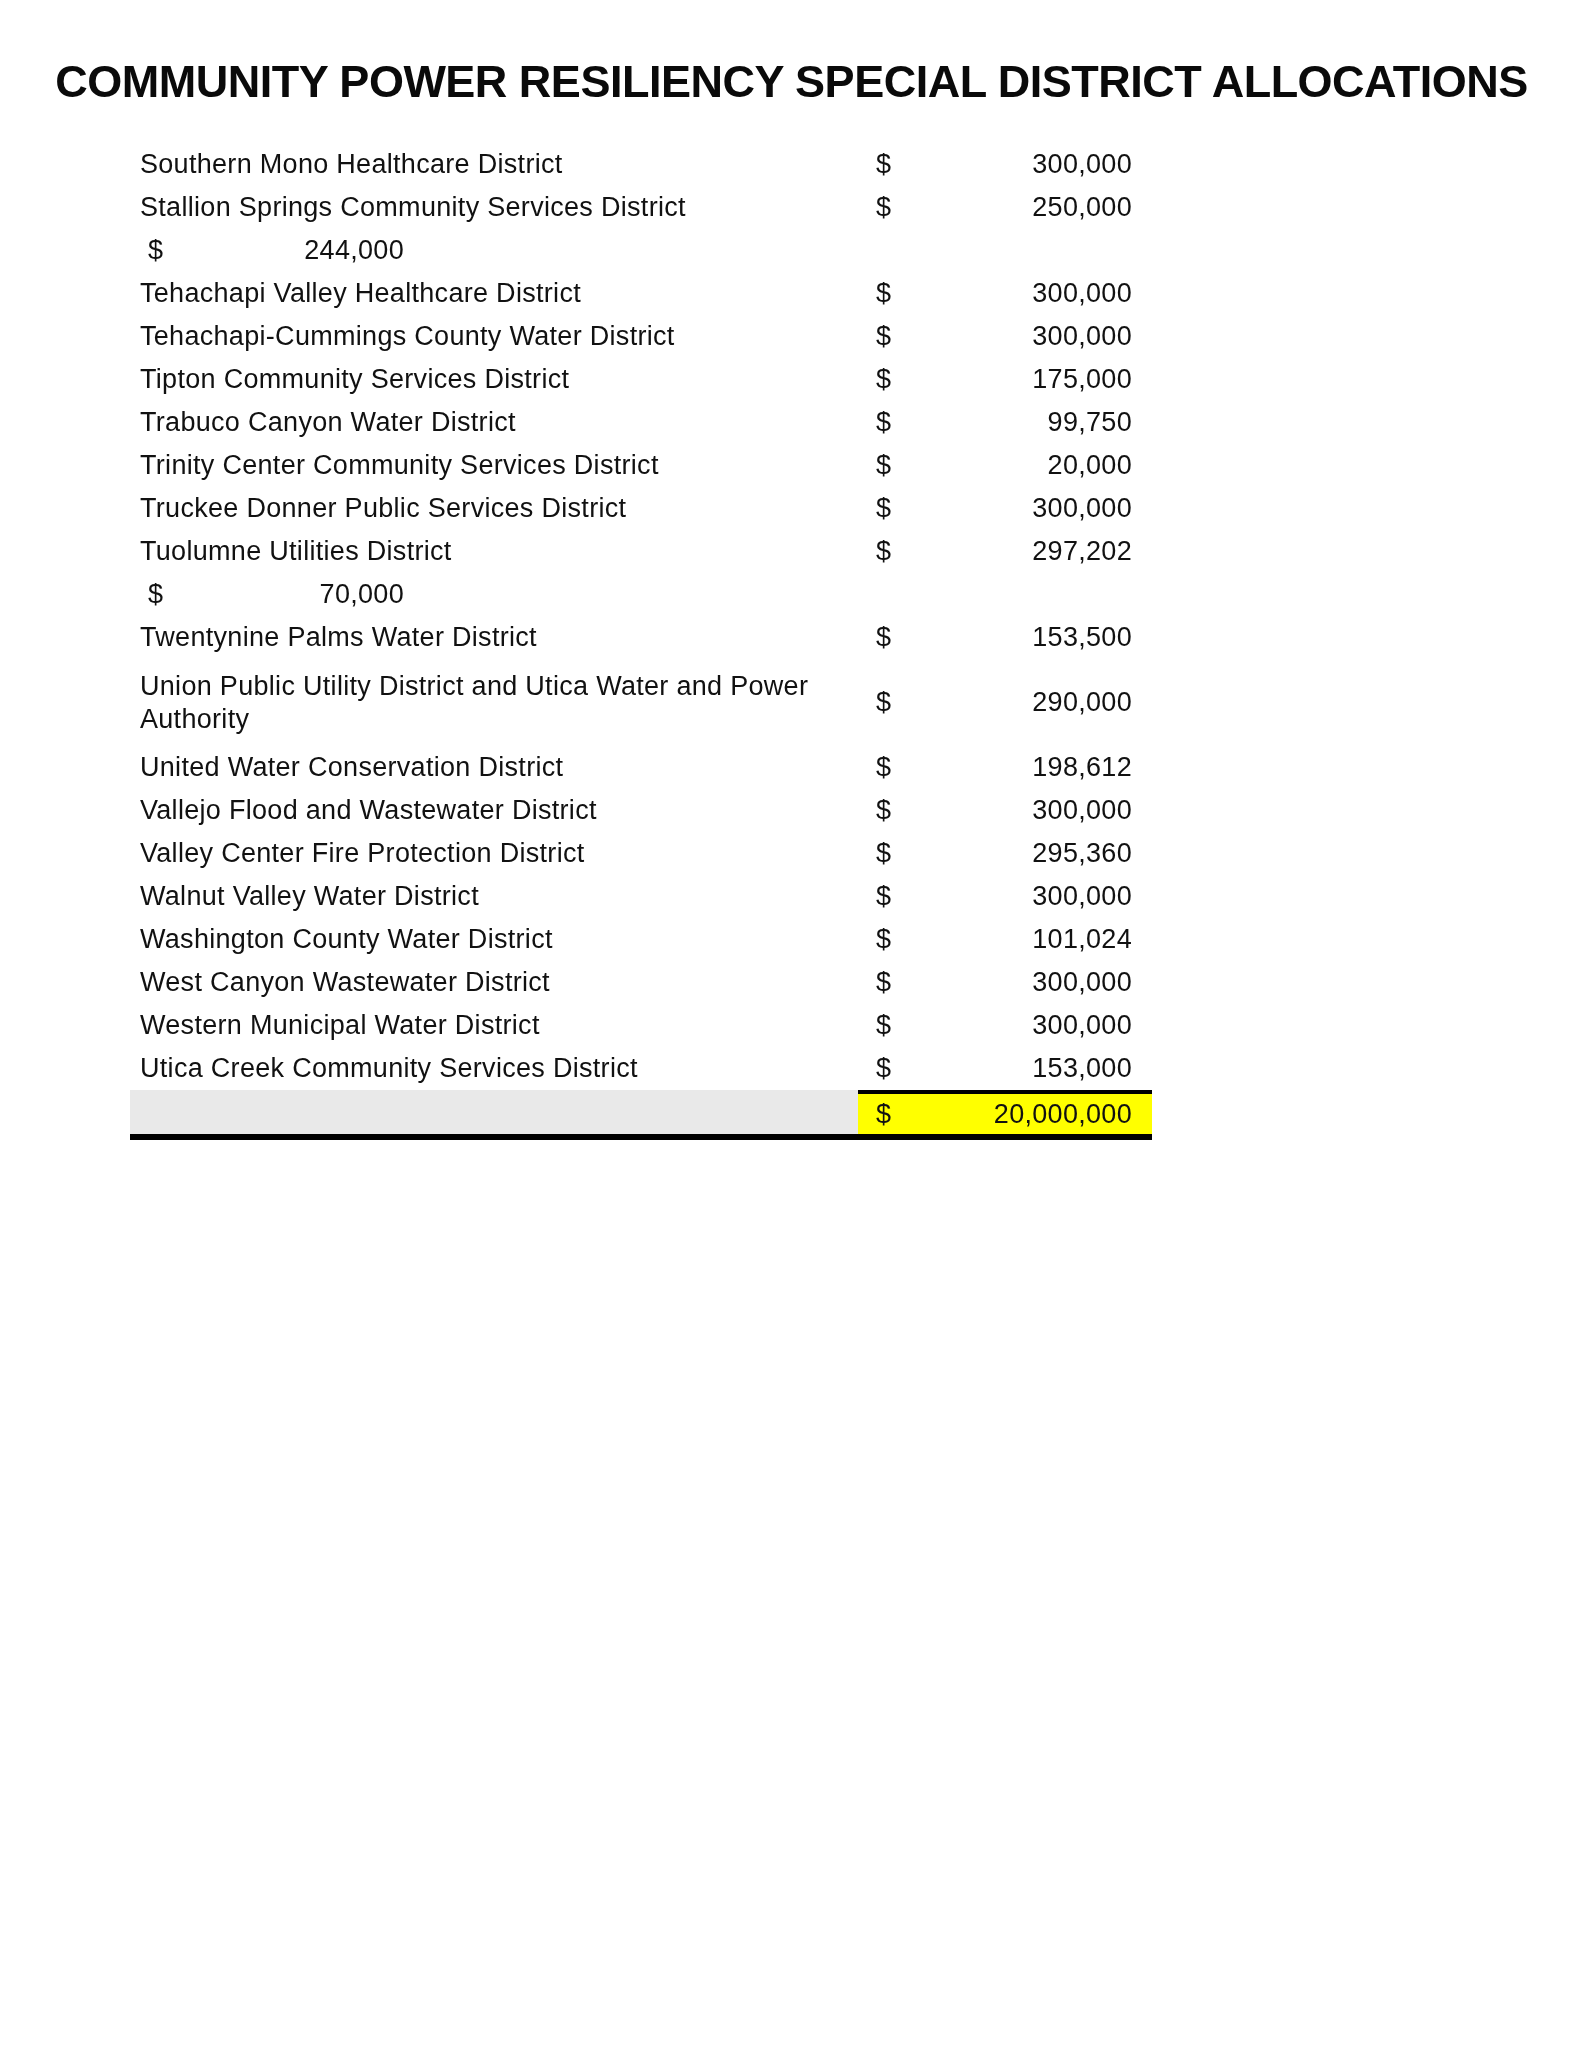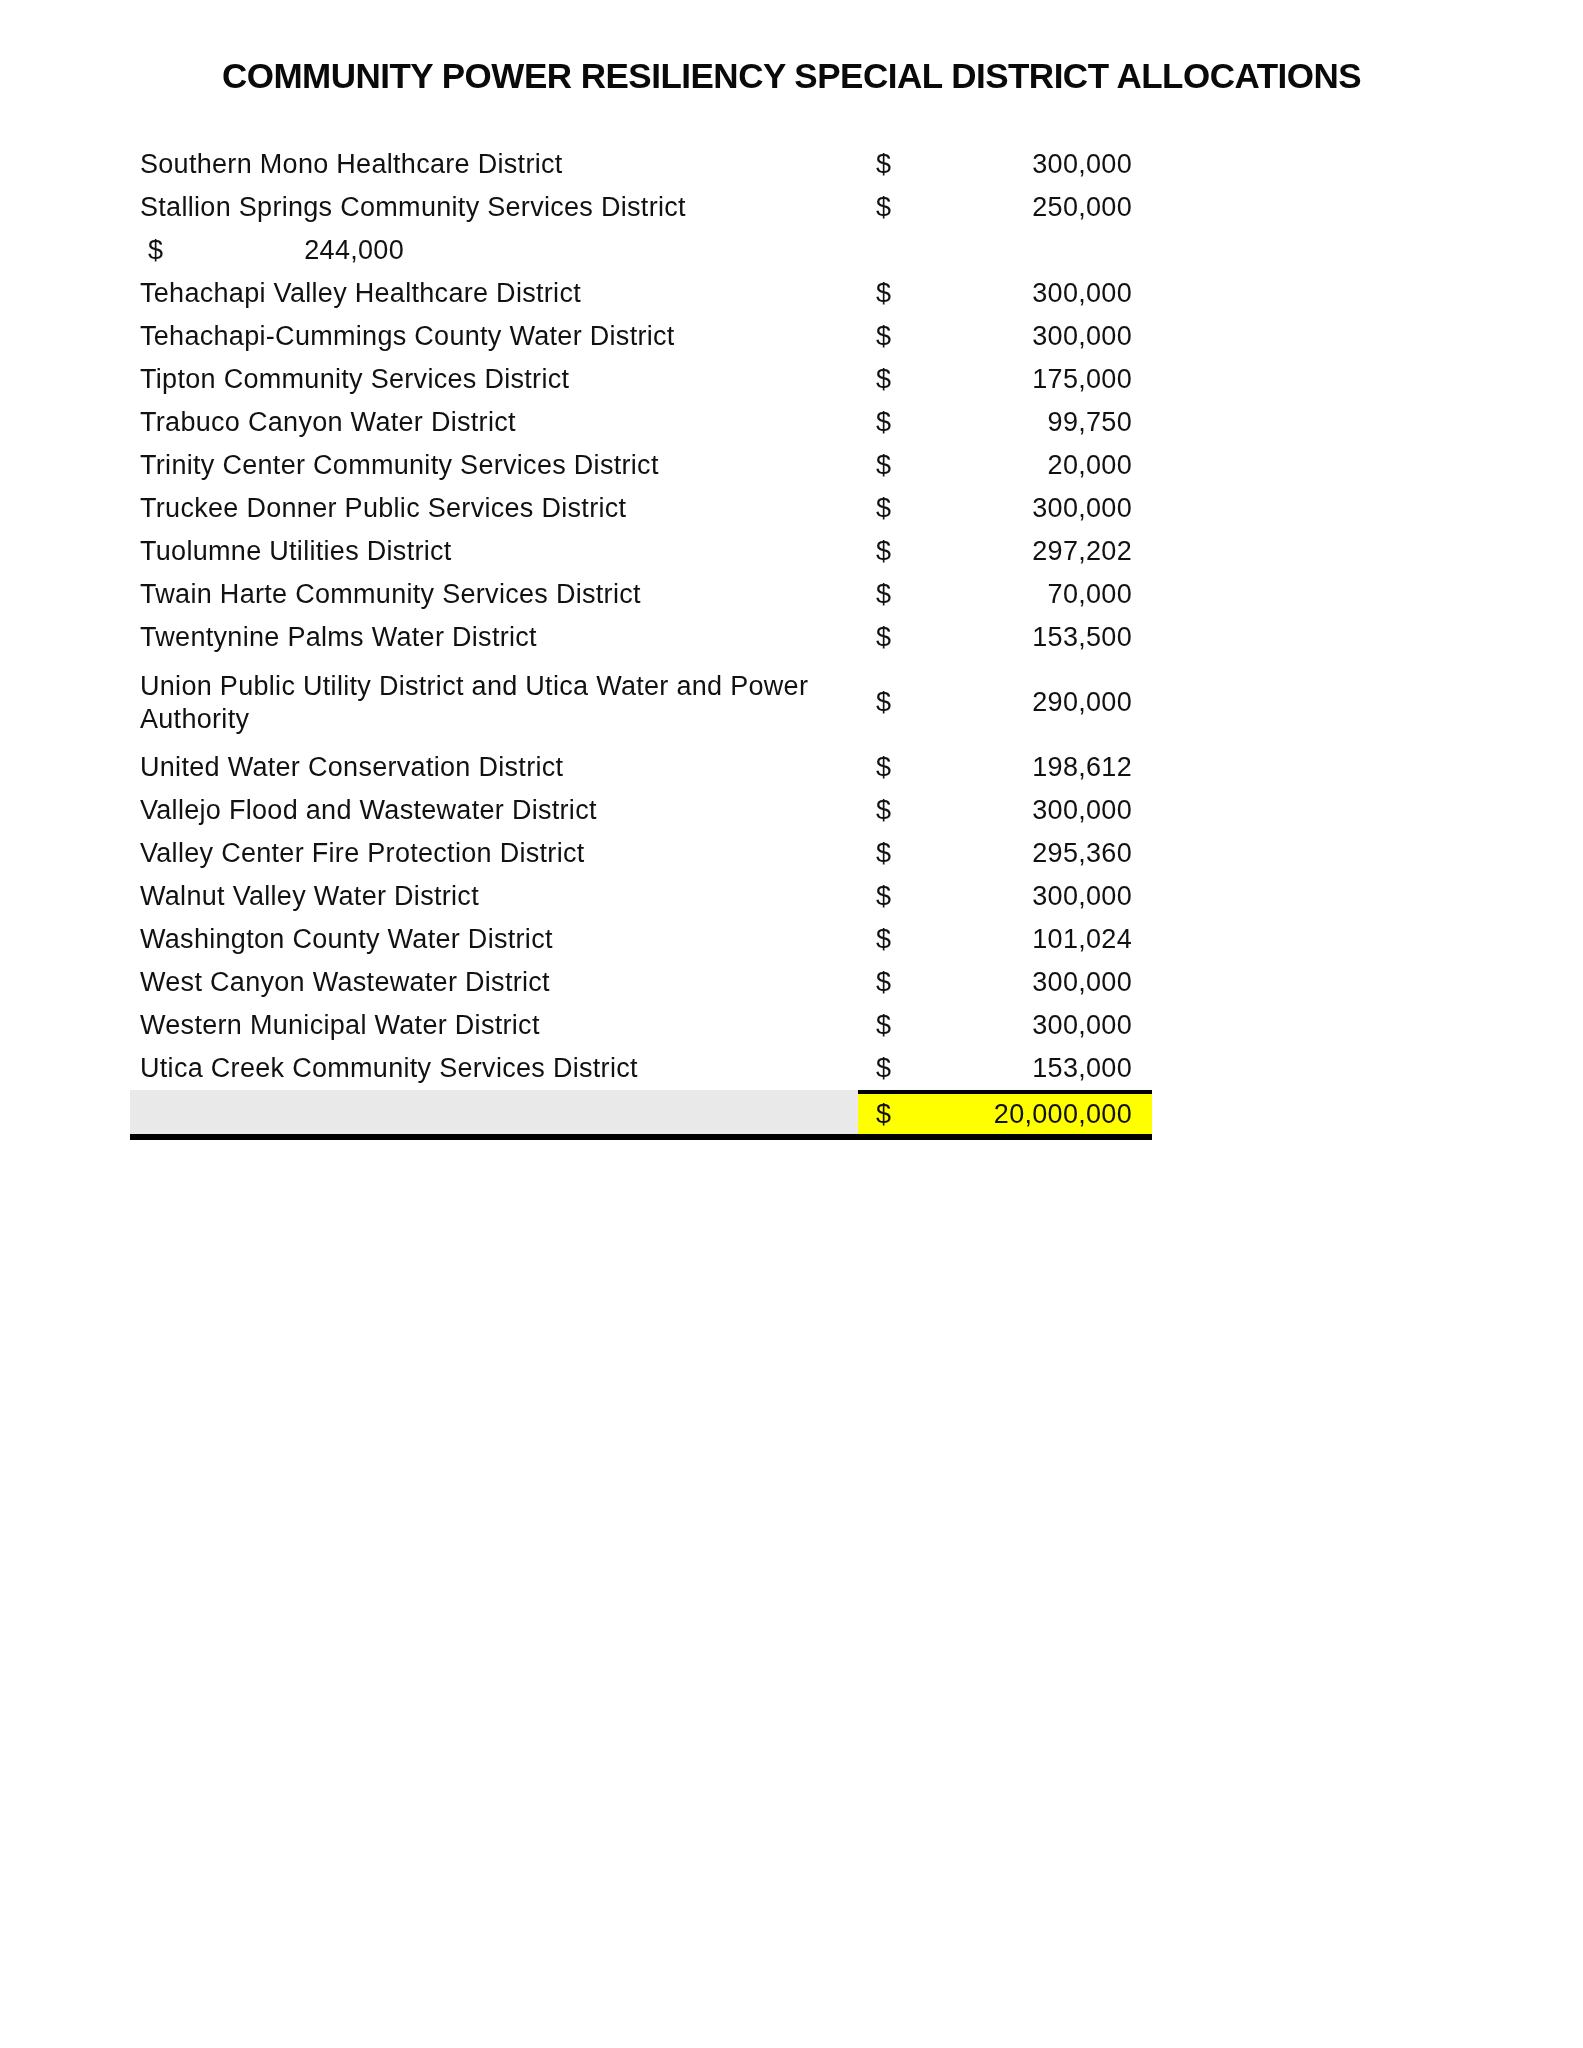--- a/index.html
+++ b/index.html
@@ -11,21 +11,21 @@
     font-family: "Liberation Sans", sans-serif;
     color: #111111;
     overflow: hidden;
   }
   .title {
     position: absolute;
     top: 56px;
     left: 40px;
     width: 1503px;
     text-align: center;
-    font-size: 35px;
+    font-size: 45px;
     font-weight: bold;
     letter-spacing: -0.5px;
     color: #0a0a0a;
     white-space: nowrap;
   }
   .table {
     position: absolute;
     left: 130px;
     top: 143px;
     width: 1022px;
@@ -148,21 +148,20 @@
         </div>
       </div>
       <div class="row">
         <div class="cell name">Tuolumne Utilities District</div>
         <div class="amount-group">
           <div class="cell dollar">$</div>
           <div class="cell amount">297,202</div>
         </div>
       </div>
       <div class="row">
-        <div class="cell name">Twain Harte Community Services District</div>
         <div class="amount-group">
           <div class="cell dollar">$</div>
           <div class="cell amount">70,000</div>
         </div>
       </div>
       <div class="row">
         <div class="cell name">Twentynine Palms Water District</div>
         <div class="amount-group">
           <div class="cell dollar">$</div>
           <div class="cell amount">153,500</div>

